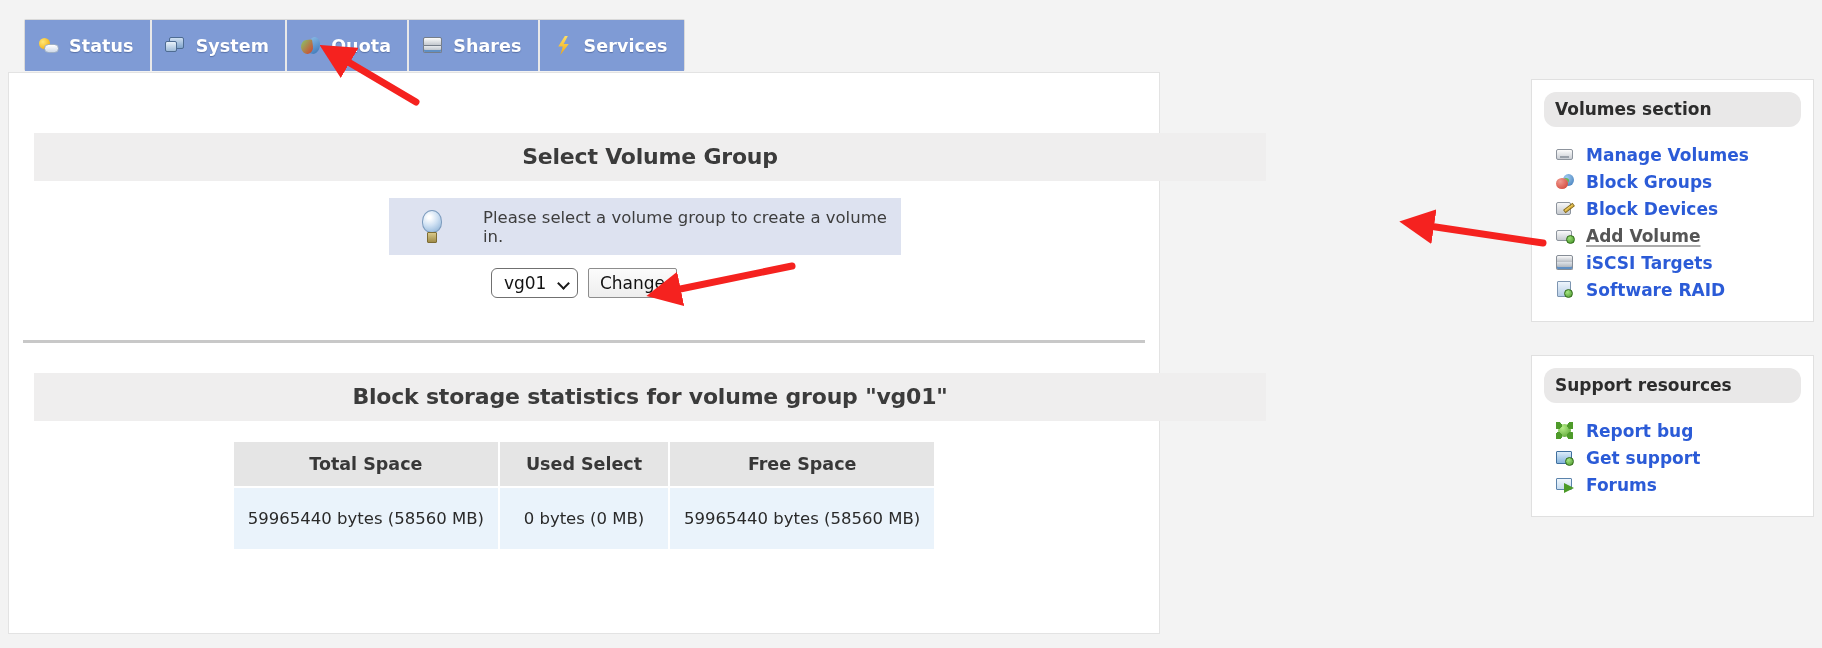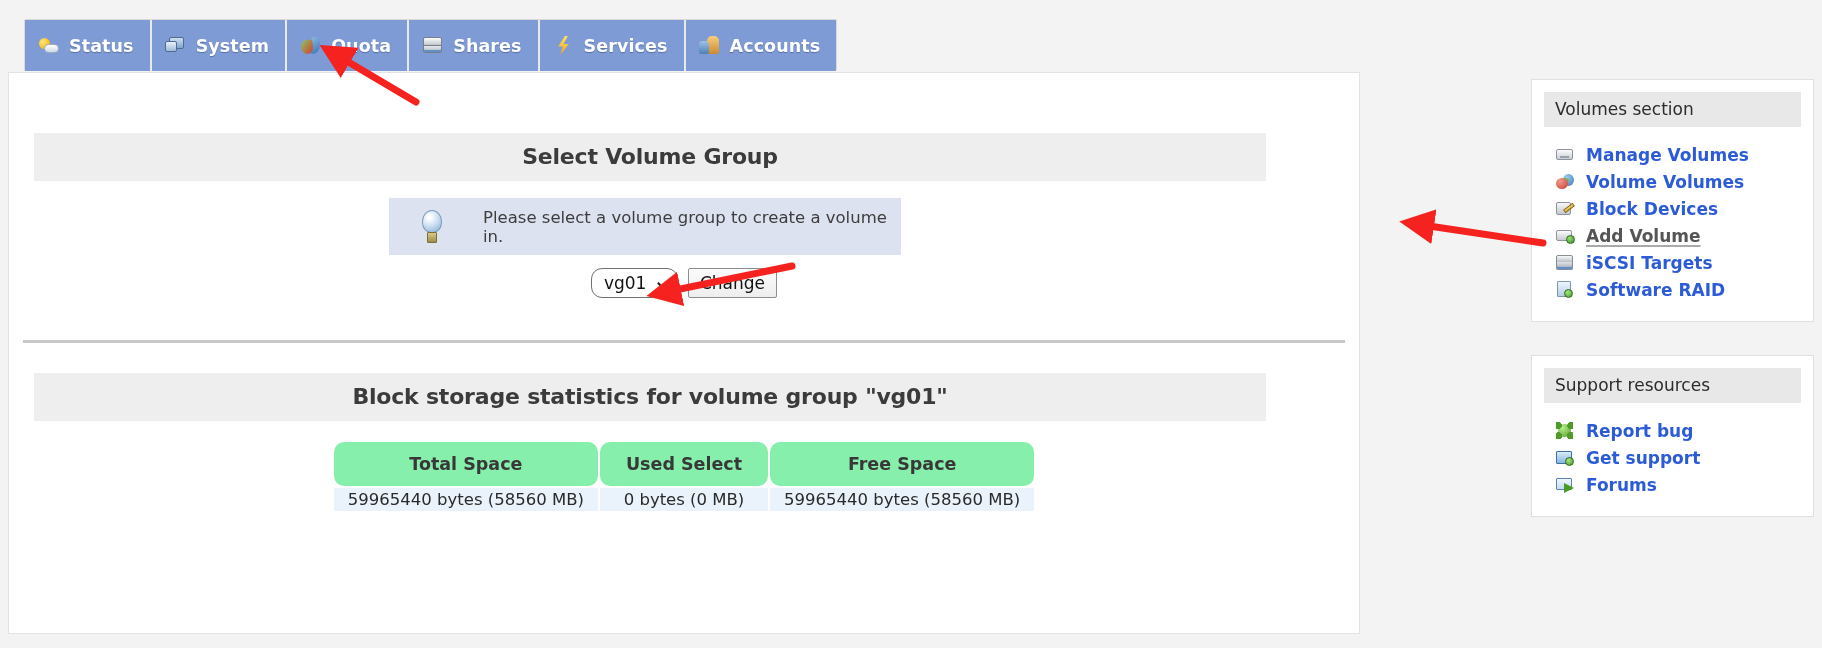--- a/index.html
+++ b/index.html
@@ -98,21 +98,21 @@
   .ic-accounts::before{content:"";position:absolute;left:8px;top:0px;width:12px;height:18px;
     background:linear-gradient(#f7cf7c,#c98b2f);border-radius:5px 5px 2px 2px;}
   .ic-accounts::after{content:"";position:absolute;left:0px;top:5px;width:10px;height:13px;
     background:linear-gradient(#9fc3e8,#4f7fb5);border-radius:4px 4px 2px 2px;}
 
   
   #main {
     position: absolute;
     left: 8px;
     top: 72px;
-    width: 1352px;
+    width: 1152px;
     height: 562px;
     background: #ffffff;
     border: 1px solid #e3e3e3;
     box-sizing: border-box;
   }
   .sec-head {
     background: #efeeee;
     color: #3b3b3b;
     font-size: 22px;
     font-weight: bold;
@@ -168,21 +168,21 @@
     gap: 10px;
   }
   #vg-select {
     appearance: none;
     -webkit-appearance: none;
     font-family: "DejaVu Sans", "Liberation Sans", sans-serif;
     font-size: 17px;
     color: #121212;
     background: #ffffff;
     border: 1px solid #707070;
-    border-radius: 11px;
+    border-radius: 6px;
     padding: 4px 30px 4px 12px;
     height: 30px;
     box-sizing: border-box;
     cursor: pointer;
   }
   #selwrap { position: relative; }
   #selwrap .chev {
     position: absolute;
     right: 10px; top: 11px;
     width: 9px; height: 9px;
@@ -220,57 +220,57 @@
     left: 0; right: 0;
     top: 367px;
     display: flex;
     justify-content: center;
   }
   table.stats {
     border-collapse: separate;
     border-spacing: 2px;
   }
   table.stats th {
-    background: #86efac;
+    background: #e5e5e5;
     color: #383838;
     font-size: 17.5px;
     font-weight: bold;
     padding: 12px 26px;
     text-align: center;
     white-space: nowrap;
-    border-radius: 10px;
   }
   table.stats td {
     background: #eaf3fb;
     color: #2a2a2a;
     font-size: 16.5px;
-    padding: 2px 14px;
+    padding: 21px 14px;
     text-align: center;
     white-space: nowrap;
   }
 
   
   .panel {
     position: absolute;
     left: 1531px;
     width: 283px;
     background: #ffffff;
     border: 1px solid #e0e0e0;
     box-sizing: border-box;
     padding: 12px 12px 18px 12px;
   }
   #panel-volumes { top: 79px; }
   #panel-support { top: 355px; }
   .panel-head {
     background: #e9e8e8;
     color: #2c2c2c;
     font-size: 17px;
-    font-weight: normal;
+    font-weight: bold;
     padding: 7px 0 8px 11px;
     margin: 0 0 14px 0;
+    border-radius: 12px;
   }
   .plink {
     display: flex;
     align-items: center;
     gap: 11px;
     padding: 3.5px 0 3.5px 12px;
     font-size: 17px;
     font-weight: bold;
     color: #2b5bd7;
     cursor: pointer;
@@ -364,24 +364,20 @@
         <span class="tico ic-quota"></span>
         <span>Quota</span>
       </div>
       <div class="tab">
         <span class="tico ic-shares"></span>
         <span>Shares</span>
       </div>
       <div class="tab">
         <span class="tico ic-services"></span>
         <span>Services</span>
-      </div>
-      <div class="tab">
-        <span class="tico ic-accounts"></span>
-        <span>Accounts</span>
       </div>
     </div>
 
   <div id="main">
 
     <div id="sec1" class="sec-head">Select Volume Group</div>
 
     <div id="hintbox">
       <span class="bulb"></span>
       <span id="hinttext">Please select a volume group to create a volume in.</span>
@@ -421,21 +417,21 @@
 
   <div class="panel" id="panel-volumes">
     <div class="panel-head">Volumes section</div>
     <div>
         <div class="plink">
           <span class="lico li-manage"></span>
           <span>Manage Volumes</span>
         </div>
         <div class="plink">
           <span class="lico li-groups"></span>
-          <span>Volume Volumes</span>
+          <span>Block Groups</span>
         </div>
         <div class="plink">
           <span class="lico li-block"></span>
           <span>Block Devices</span>
         </div>
         <div class="plink current">
           <span class="lico li-add"></span>
           <span>Add Volume</span>
         </div>
         <div class="plink">

